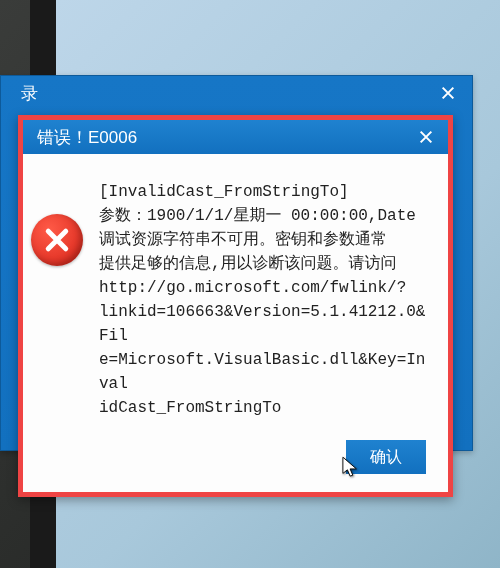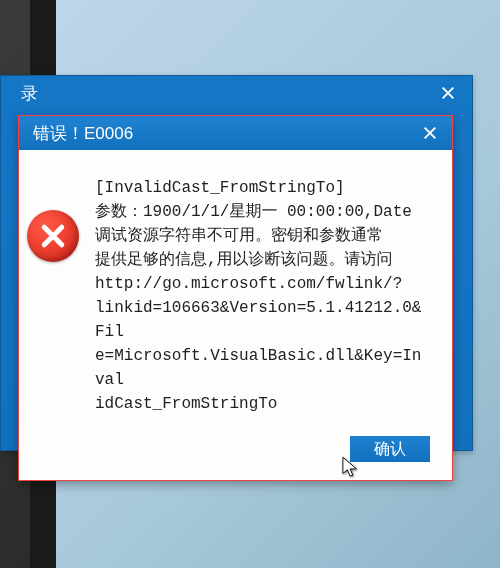--- a/index.html
+++ b/index.html
@@ -32,21 +32,21 @@
     width: 24px; height: 24px; display: flex; align-items: center; justify-content: center;
     cursor: pointer;
   }
   .login-close svg { fill: #fff; }
   .login-body { padding: 0 22px 14px 22px; }
 
   .error-dialog {
     position: absolute;
     left: 18px; top: 115px; width: 435px;
     background: #fff;
-    border: 1px solid #ef4444;
+    border: 5px solid #ef4444;
     box-shadow: 0 3px 10px rgba(0,0,0,0.35);
   }
   .error-titlebar {
     height: 34px;
     background: linear-gradient(#1f82d0, #1270bf);
     display: flex; align-items: center; color: #fff;
     padding: 0 10px 0 14px;
     font-size: 17px;
   }
   .error-title { flex: 1; }
@@ -75,21 +75,21 @@
     font-family: SimSun, "Courier New", monospace;
     font-size: 16px; line-height: 24px; color: #222;
     white-space: pre-wrap; word-break: break-all;
   }
   .error-actions {
     display: flex; justify-content: flex-end;
     padding: 6px 22px 18px 22px;
     background: #fdfdfd;
   }
   .btn {
-    min-width: 80px; height: 26px;
+    min-width: 80px; height: 34px;
     background: linear-gradient(#1f82d0, #1270bf);
     color: #fff; border: none;
     font-size: 16px; cursor: pointer;
     display: flex; align-items: center; justify-content: center;
   }
   .version-line {
     position: absolute;
     left: 52px; bottom: 120px;
     font-size: 13px; color: #3a6d94;
   }

